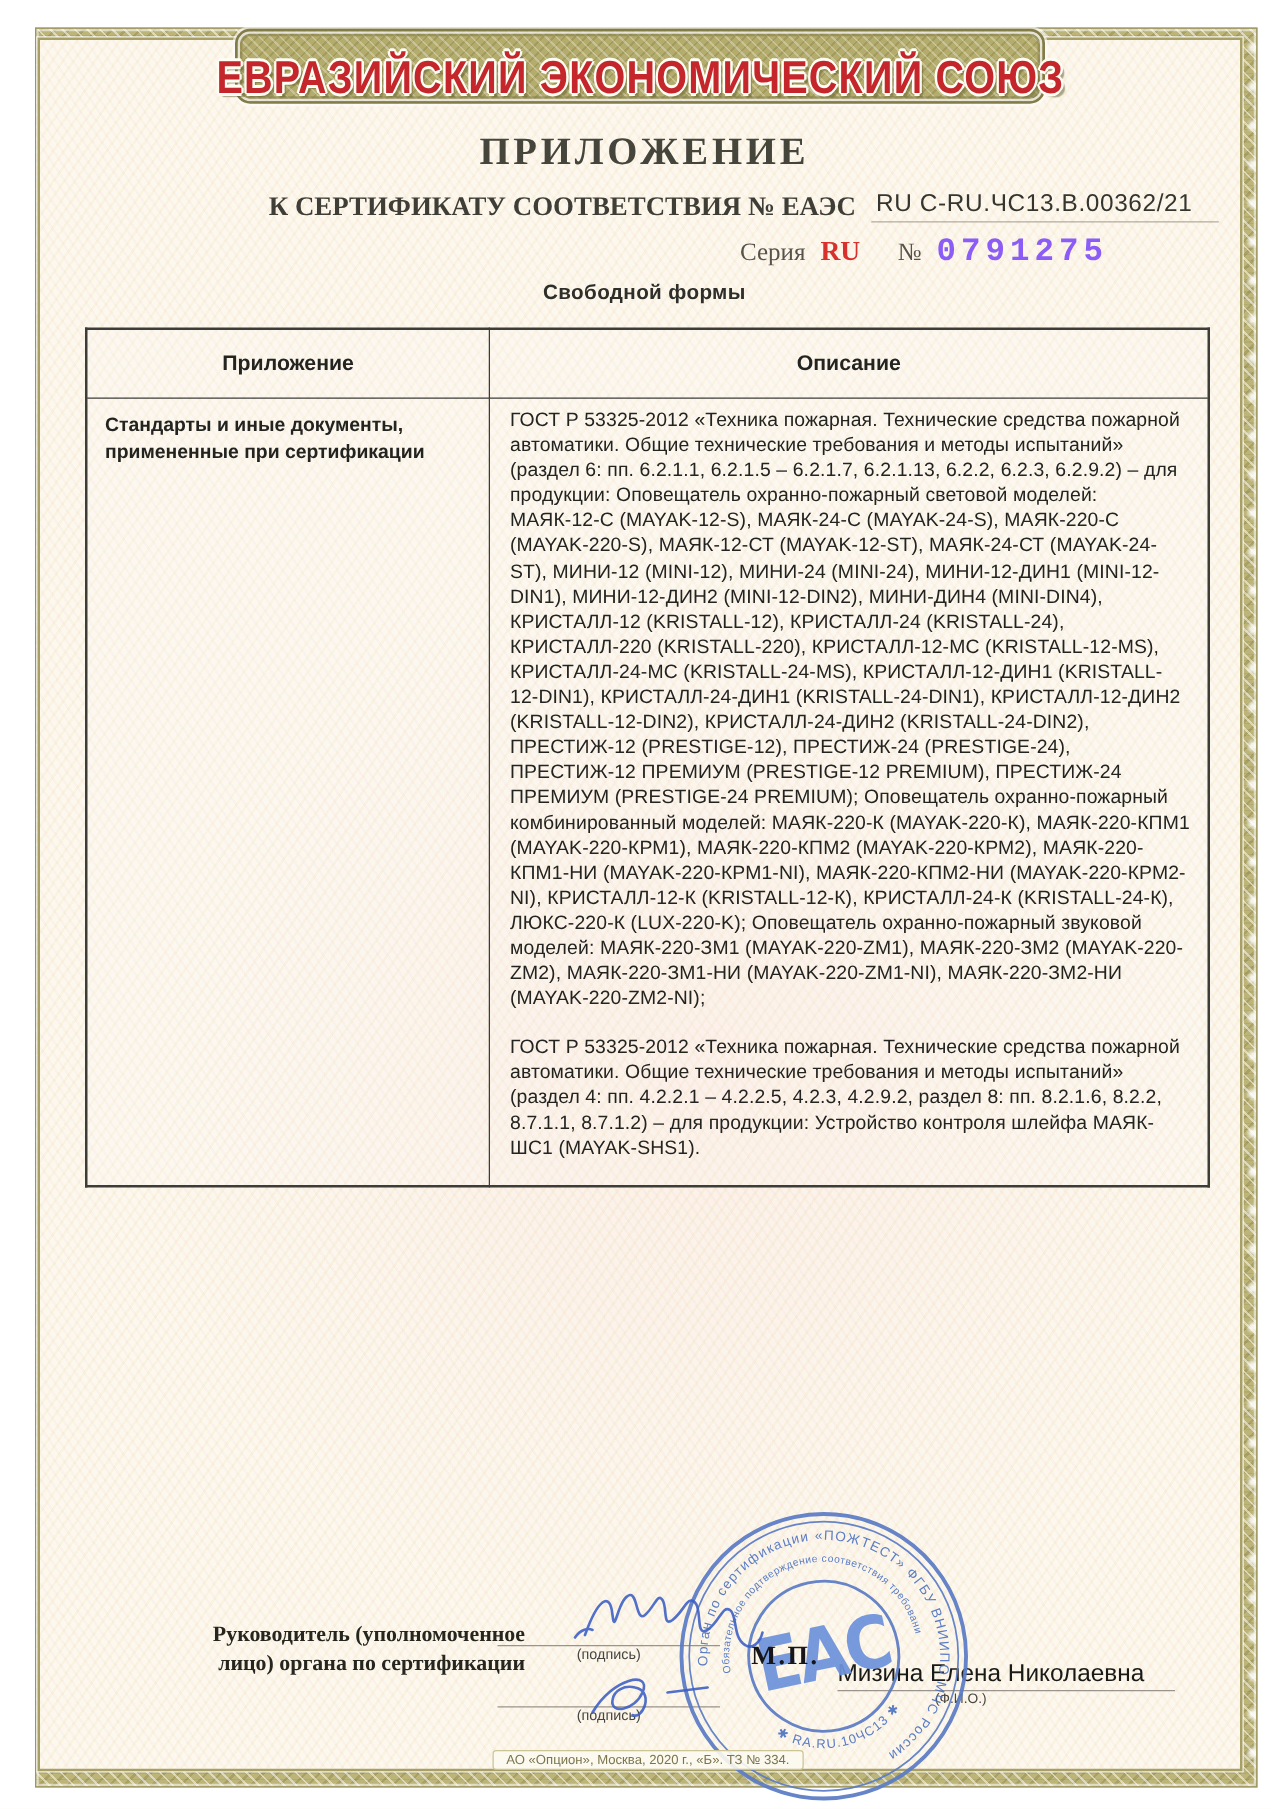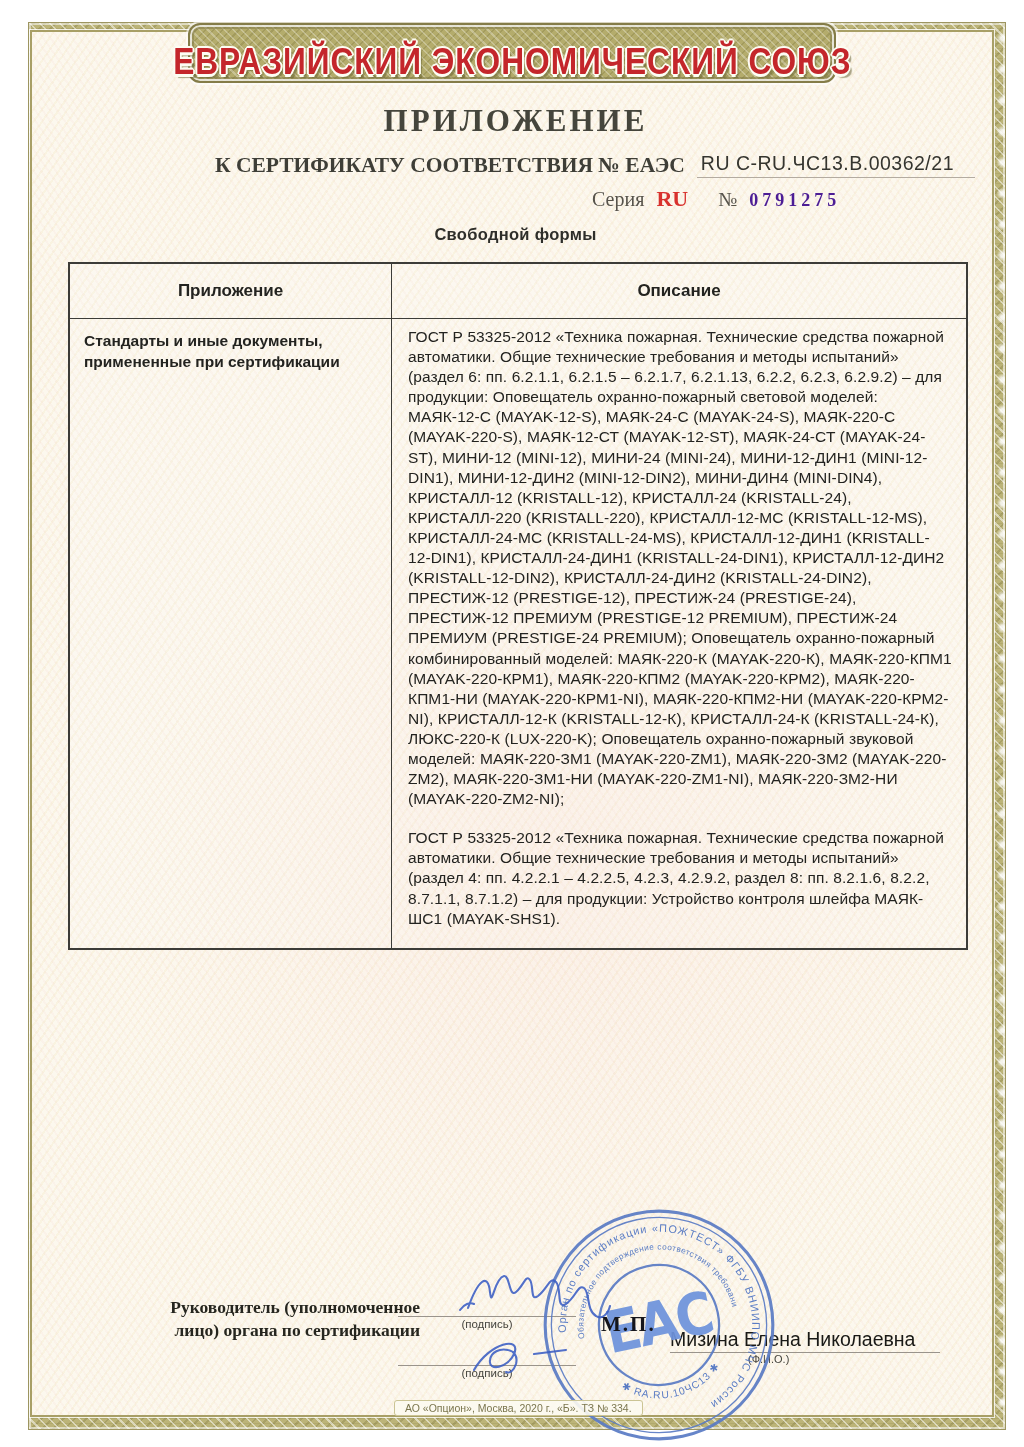--- a/index.html
+++ b/index.html
@@ -62,21 +62,21 @@
     font-family:"Liberation Serif",serif;font-weight:bold;font-size:21.5px;color:#3e3e37;white-space:nowrap;
   }
   .cert-num{
     margin-left:12px;flex:1;border-bottom:1px solid #b3aba0;
     font-size:19.5px;color:#35352f;letter-spacing:.5px;padding:0 2px 2px 4px;white-space:nowrap;
   }
   .series-row{position:absolute;left:592px;top:186px;display:flex;align-items:baseline;}
   .series-label{font-family:"Liberation Serif",serif;font-size:20px;color:#57534b;}
   .series-value{font-family:"Liberation Serif",serif;font-weight:bold;font-size:22px;color:#d8312d;margin-left:12px;}
   .num-sign{font-family:"Liberation Serif",serif;font-size:20px;color:#57534b;margin-left:30px;}
-  .blank-number{font-family:Liberation Serif, serif;font-weight:bold;font-size:18px;color:#4c1d95;letter-spacing:4px;margin-left:12px;}
+  .blank-number{font-family:Liberation Mono, monospace;font-weight:bold;font-size:26px;color:#8b5cf6;letter-spacing:4px;margin-left:12px;}
   .form-type{
     position:absolute;left:58px;width:915px;top:225px;text-align:center;
     font-weight:bold;font-size:16.5px;color:#2e2e2a;letter-spacing:.3px;
   }
 
   
   .cert-table{
     position:absolute;left:68px;top:262px;width:900px;
     border:2px solid #3c3c38;border-collapse:collapse;background:rgba(255,255,255,.12);
   }

